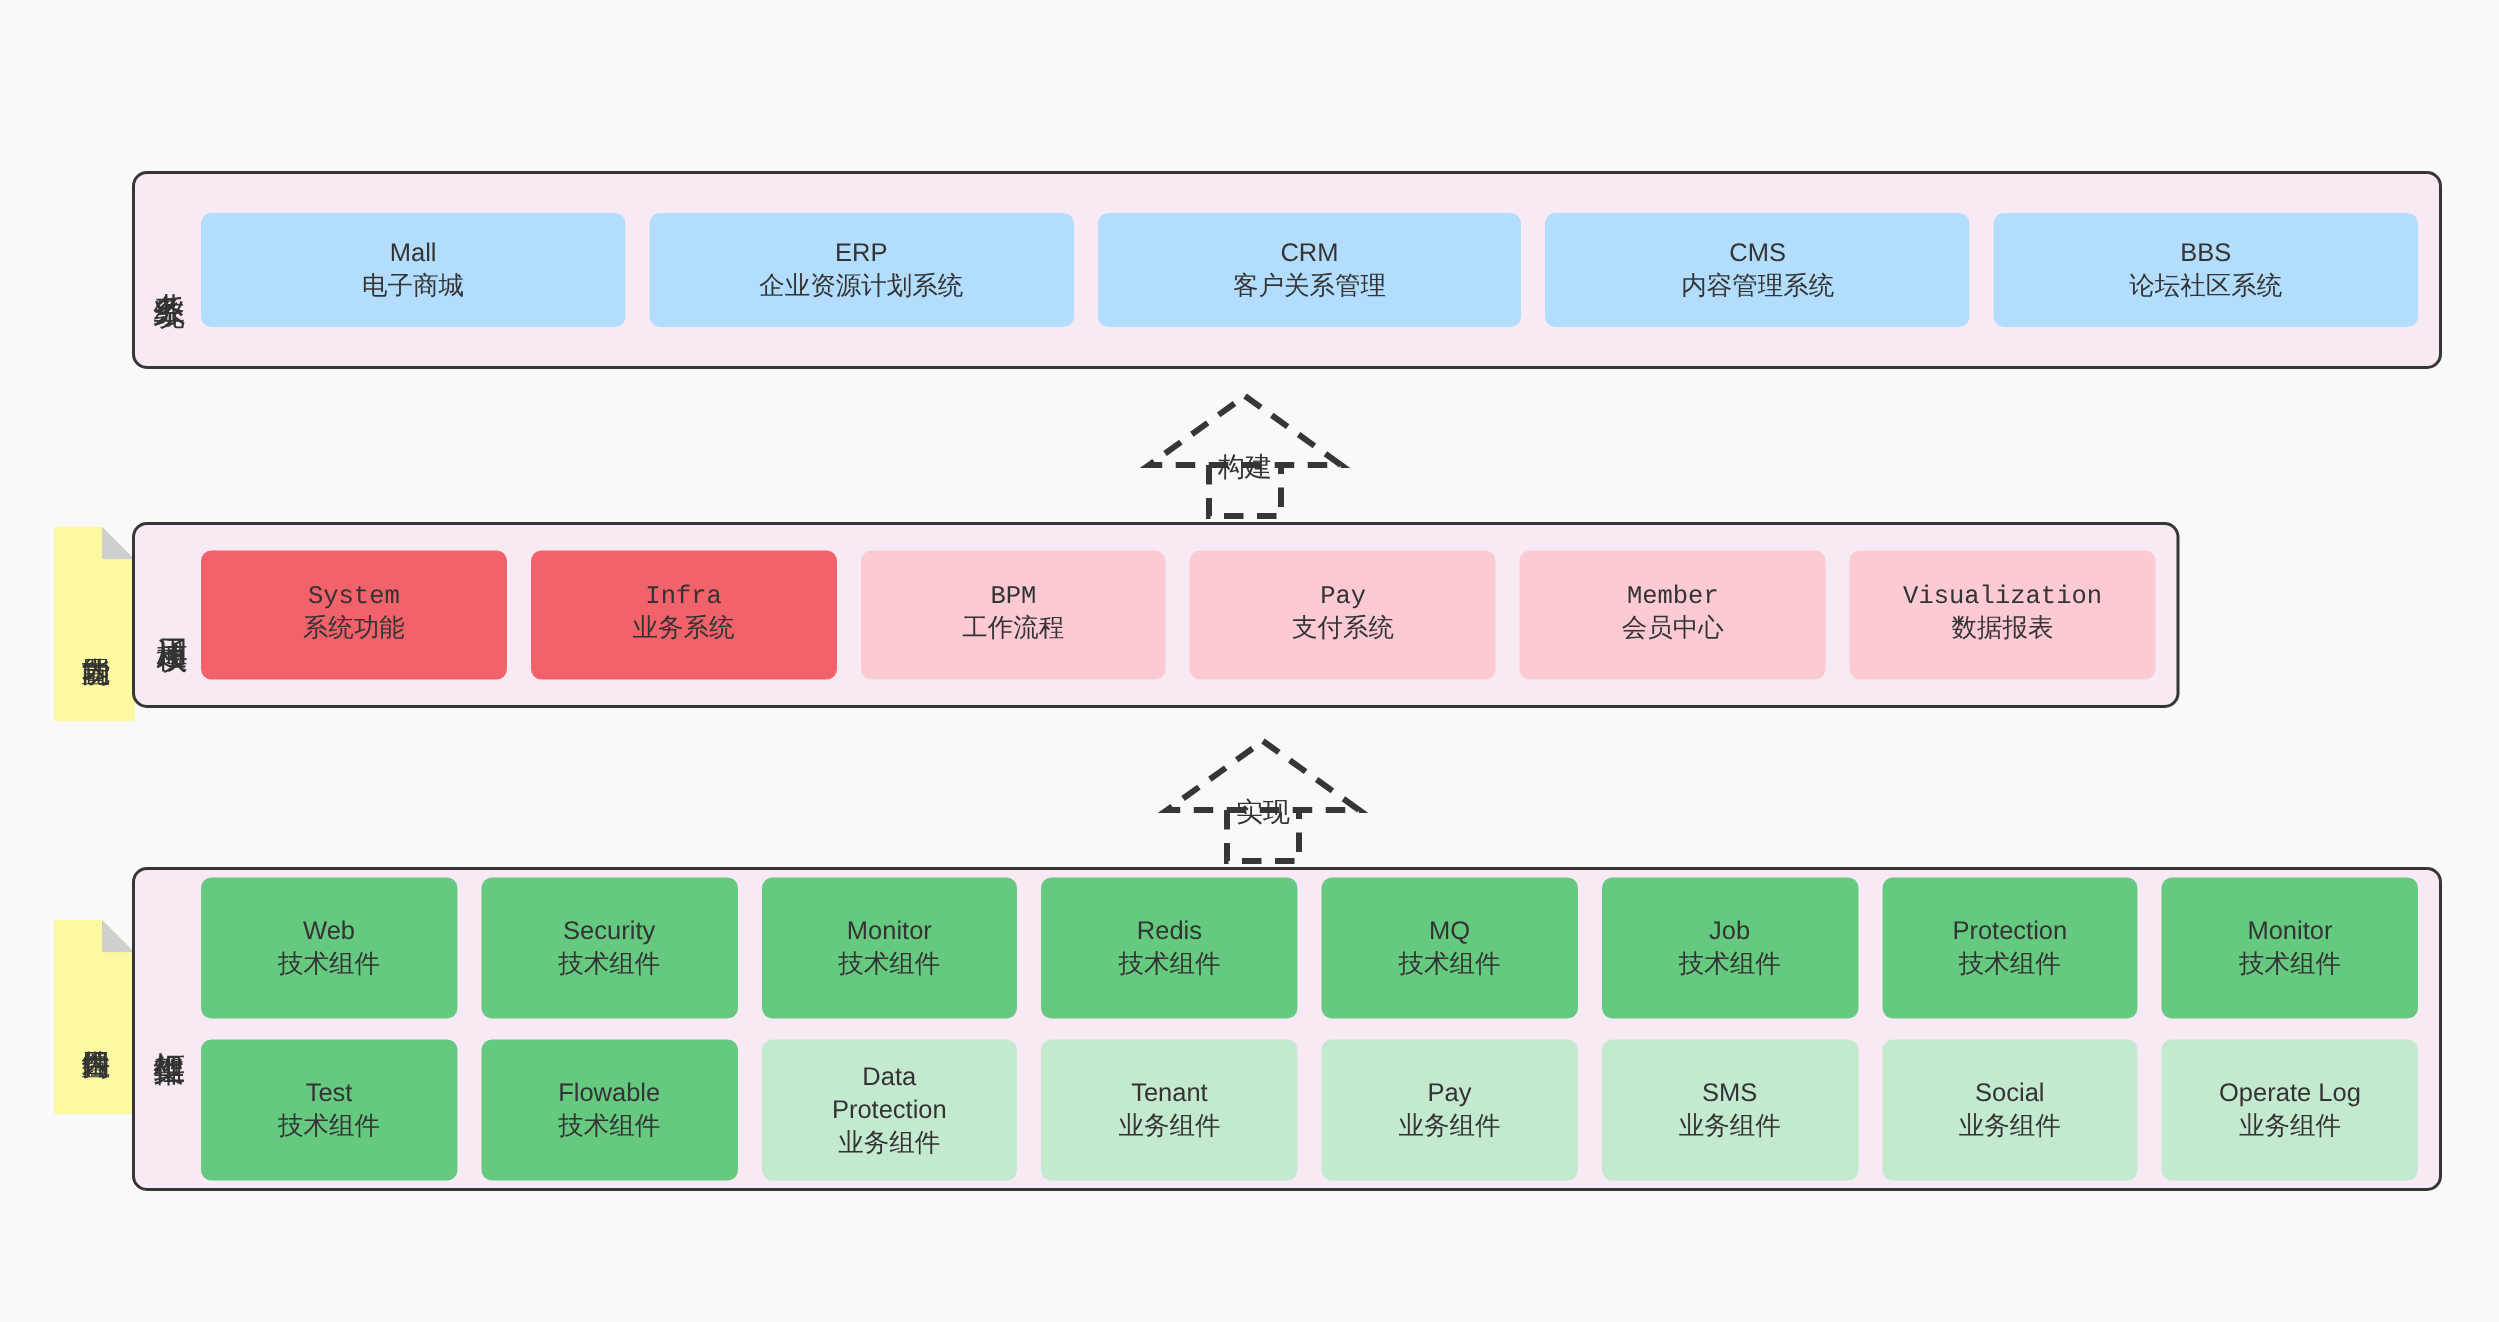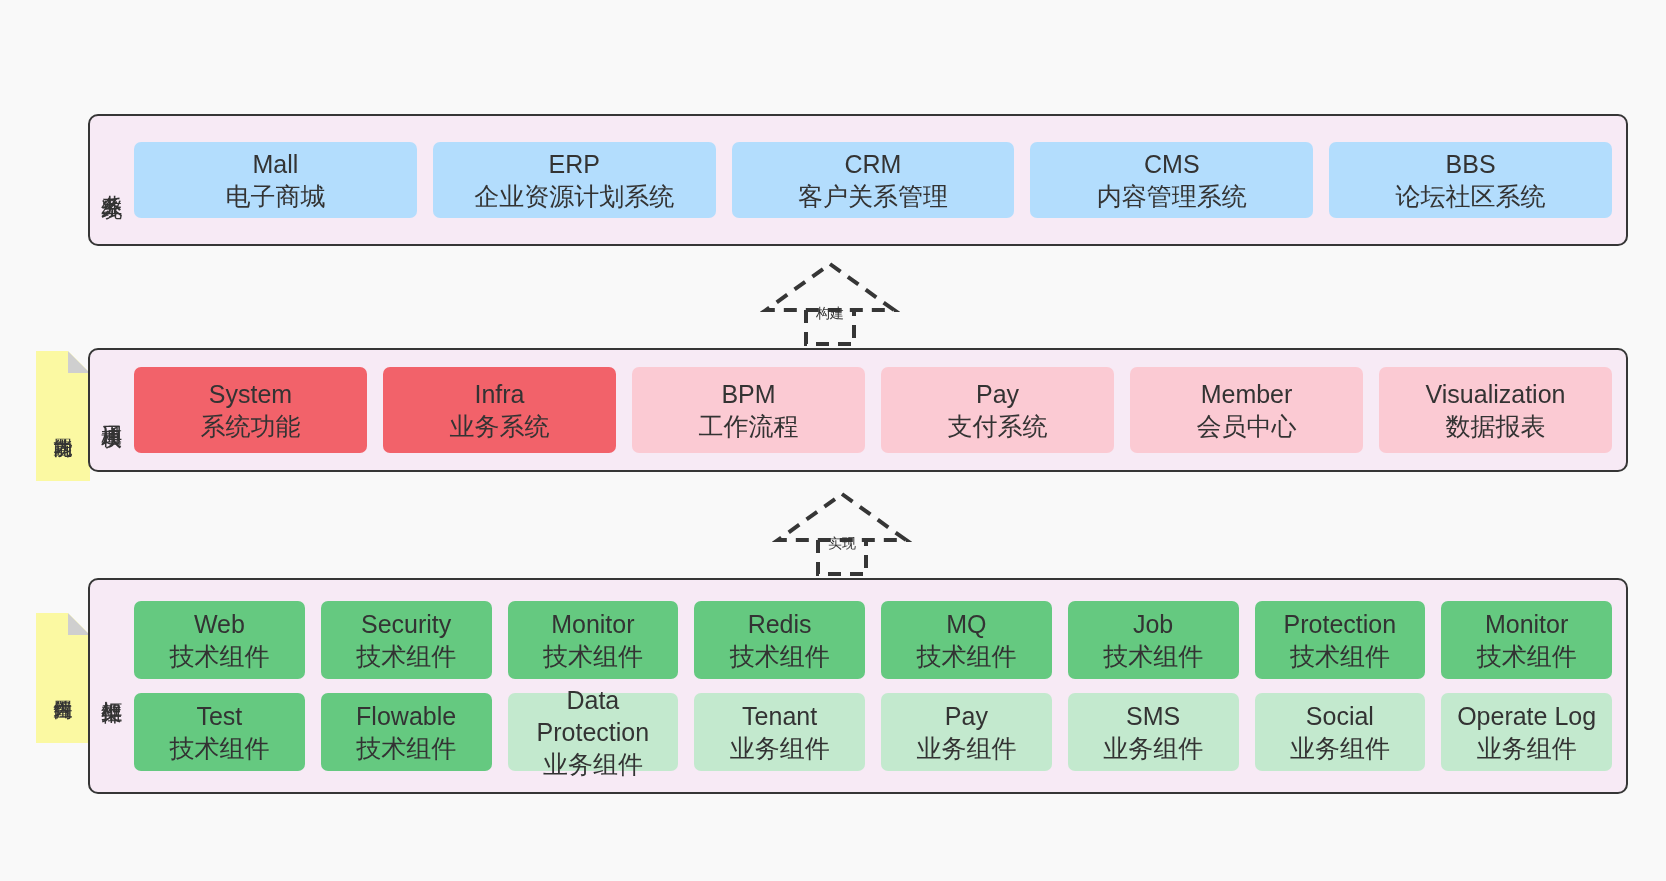--- a/index.html
+++ b/index.html
@@ -67,38 +67,38 @@
 
   
   .box {
     flex: 1 1 0;
     border-radius: 7px;
     display: flex;
     flex-direction: column;
     align-items: center;
     justify-content: center;
     text-align: center;
-    font-size: 25px;
+    font-size: 17px;
     line-height: 1.28;
     color: #333333;
     padding: 6px 4px;
     box-sizing: border-box;
     user-select: none;
   }
   .box .ln { display: block; }
 
   .box.blue       { background: #b3ddfd; }
   .box.red        { background: #f2626a; }
   .box.pink       { background: #fbcad3; }
   .box.green      { background: #65c980; }
   .box.lightgreen { background: #c3e9ce; }
 
   .layer-1 .box { height: 76px; }
   .layer-2 .box { height: 86px; }
-  .layer-3 .box { height: 78px; }
+  .layer-3 .box { height: 94px; }
 
   
   .note {
     position: absolute;
     background: #fbf9a2;
     width: 54px;
     box-sizing: border-box;
     display: flex;
     align-items: center;
     justify-content: center;
@@ -132,21 +132,21 @@
     width: 160px;
     height: 92px;
   }
   .arrow svg { display: block; }
   .arrow .arrow-label {
     position: absolute;
     left: 0;
     right: 0;
     bottom: 6px;
     text-align: center;
-    font-size: 14px;
+    font-size: 18px;
     color: #333333;
     user-select: none;
     pointer-events: none;
     line-height: 1;
   }
 </style>
 </head>
 <body>
 
 <div id="canvas">
@@ -194,21 +194,21 @@
       <path d="M 46 52 L 46 86 L 94 86 L 94 52" fill="none" stroke="#363636" stroke-width="4" stroke-dasharray="13 9" stroke-linecap="butt"></path>
     </svg>
     <div class="arrow-label" style="bottom:26px;">构建</div>
   </div>
 
   <div class="note" style="left:36px; top:351px; height:130px;">
     <span class="fold"></span>
     <span class="note-text">内置功能</span>
   </div>
 
-  <div class="layer layer-2" style="left:88px; top:348px; width:1540px; height:124px;">
+  <div class="layer layer-2" style="left:88px; top:348px; width:1365px; height:124px;font-family:Liberation Mono, monospace;">
     <div class="layer-title">通用模块</div>
     <div class="layer-body">
       <div class="row">
 
         <div class="box red">
           <span class="ln">System</span>
           <span class="ln">系统功能</span>
         </div>
 
         <div class="box red">

